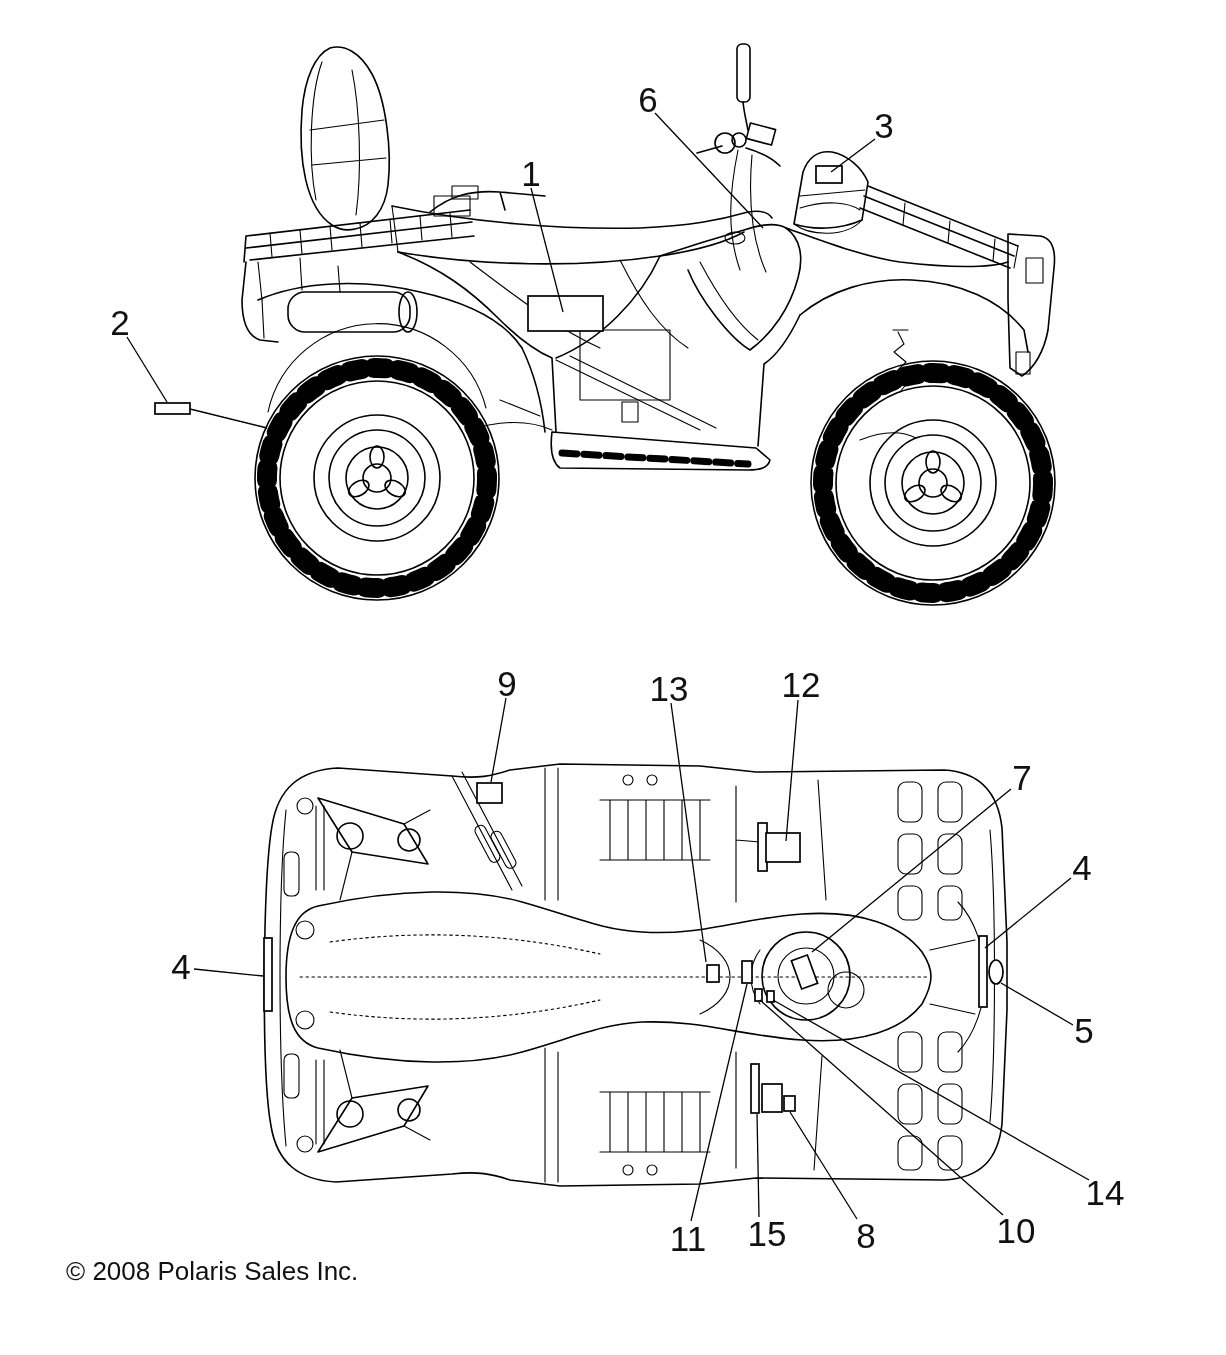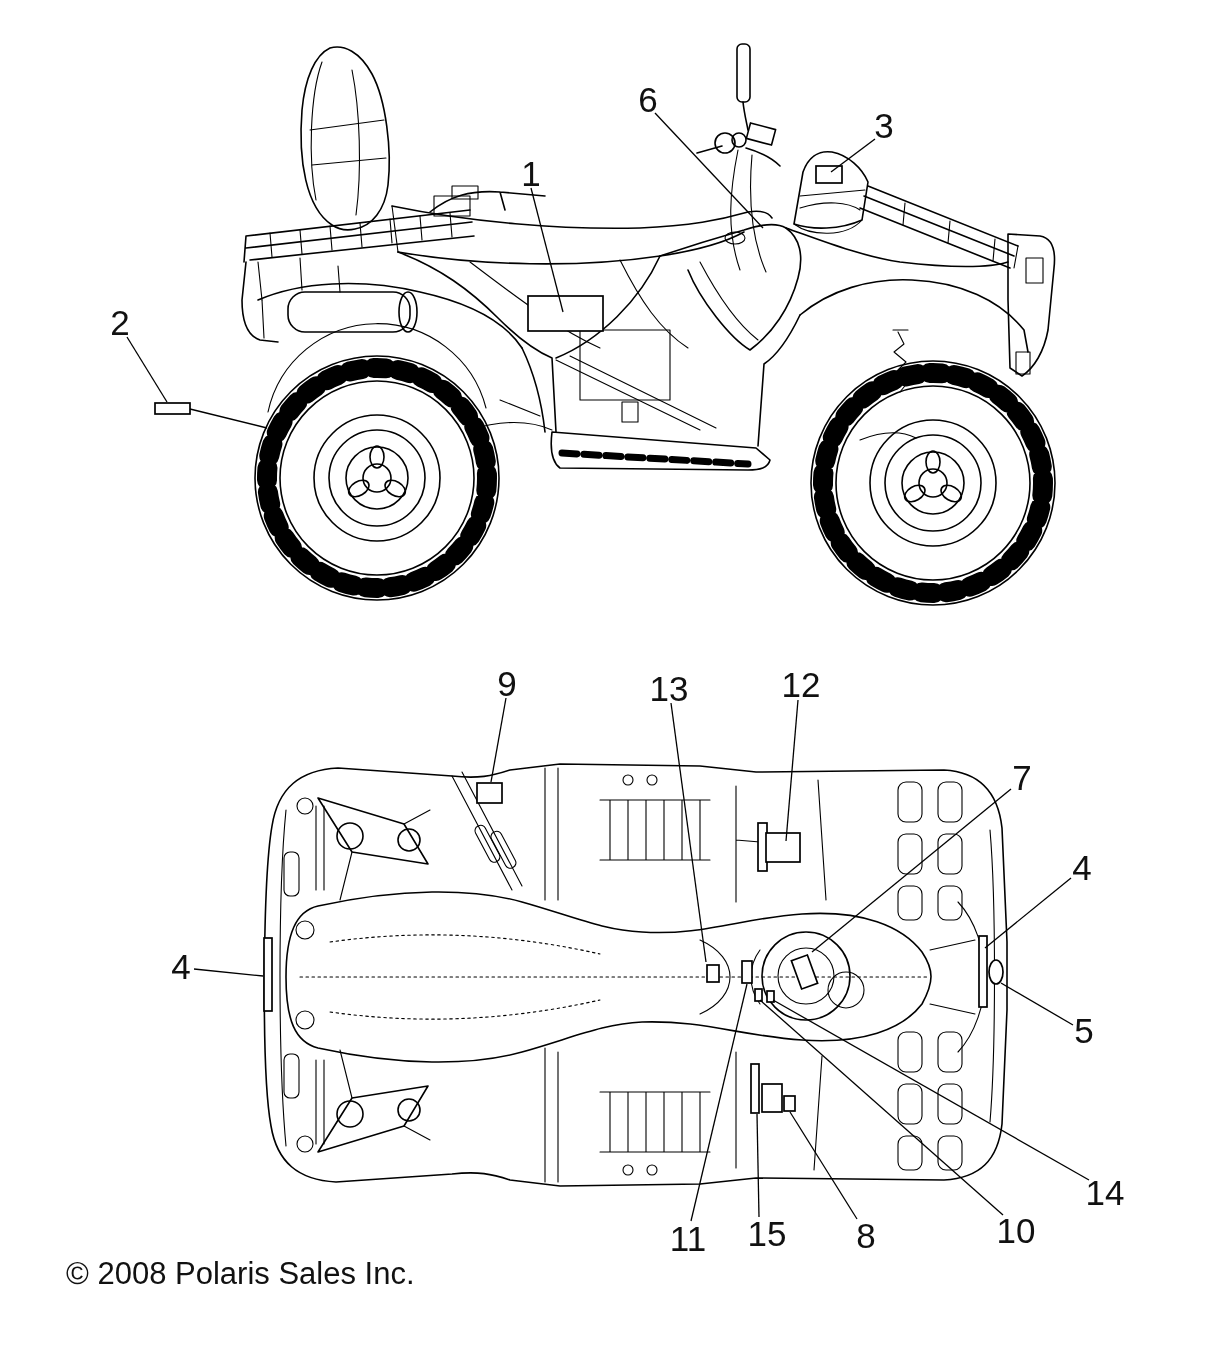--- a/index.html
+++ b/index.html
@@ -8,21 +8,21 @@
   svg{position:absolute;left:0;top:0;}
   .art{fill:none;stroke:#000;stroke-width:1.6;stroke-linecap:round;stroke-linejoin:round;}
   .thin{stroke-width:1.1;}
   .dotted{stroke-dasharray:2.5 3.5;stroke-width:1.1;}
   .tread{fill:none;stroke:#000;stroke-width:20;stroke-dasharray:12.5 12;}
   .darkstrip{fill:none;stroke:#000;stroke-width:7;stroke-dasharray:15 7;}
   .decal{fill:#ffffff;stroke:#000;stroke-width:1.7;}
   .leader{fill:none;stroke:#000;stroke-width:1.3;}
   .callout-label{font-family:"Liberation Sans",sans-serif;font-size:35px;fill:#111;
                  text-anchor:middle;dominant-baseline:central;}
-  .copyright{position:absolute;left:66px;top:1256px;font-size:31px;color:#111;
+  .copyright{position:absolute;left:66px;top:1256px;font-size:26px;color:#111;
              font-family:"Liberation Sans",sans-serif;}
 </style>
 </head>
 <body>
 
 <div class="page">
 
 <svg width="1226" height="1355" viewBox="0 0 1226 1355">
 
   <defs>

